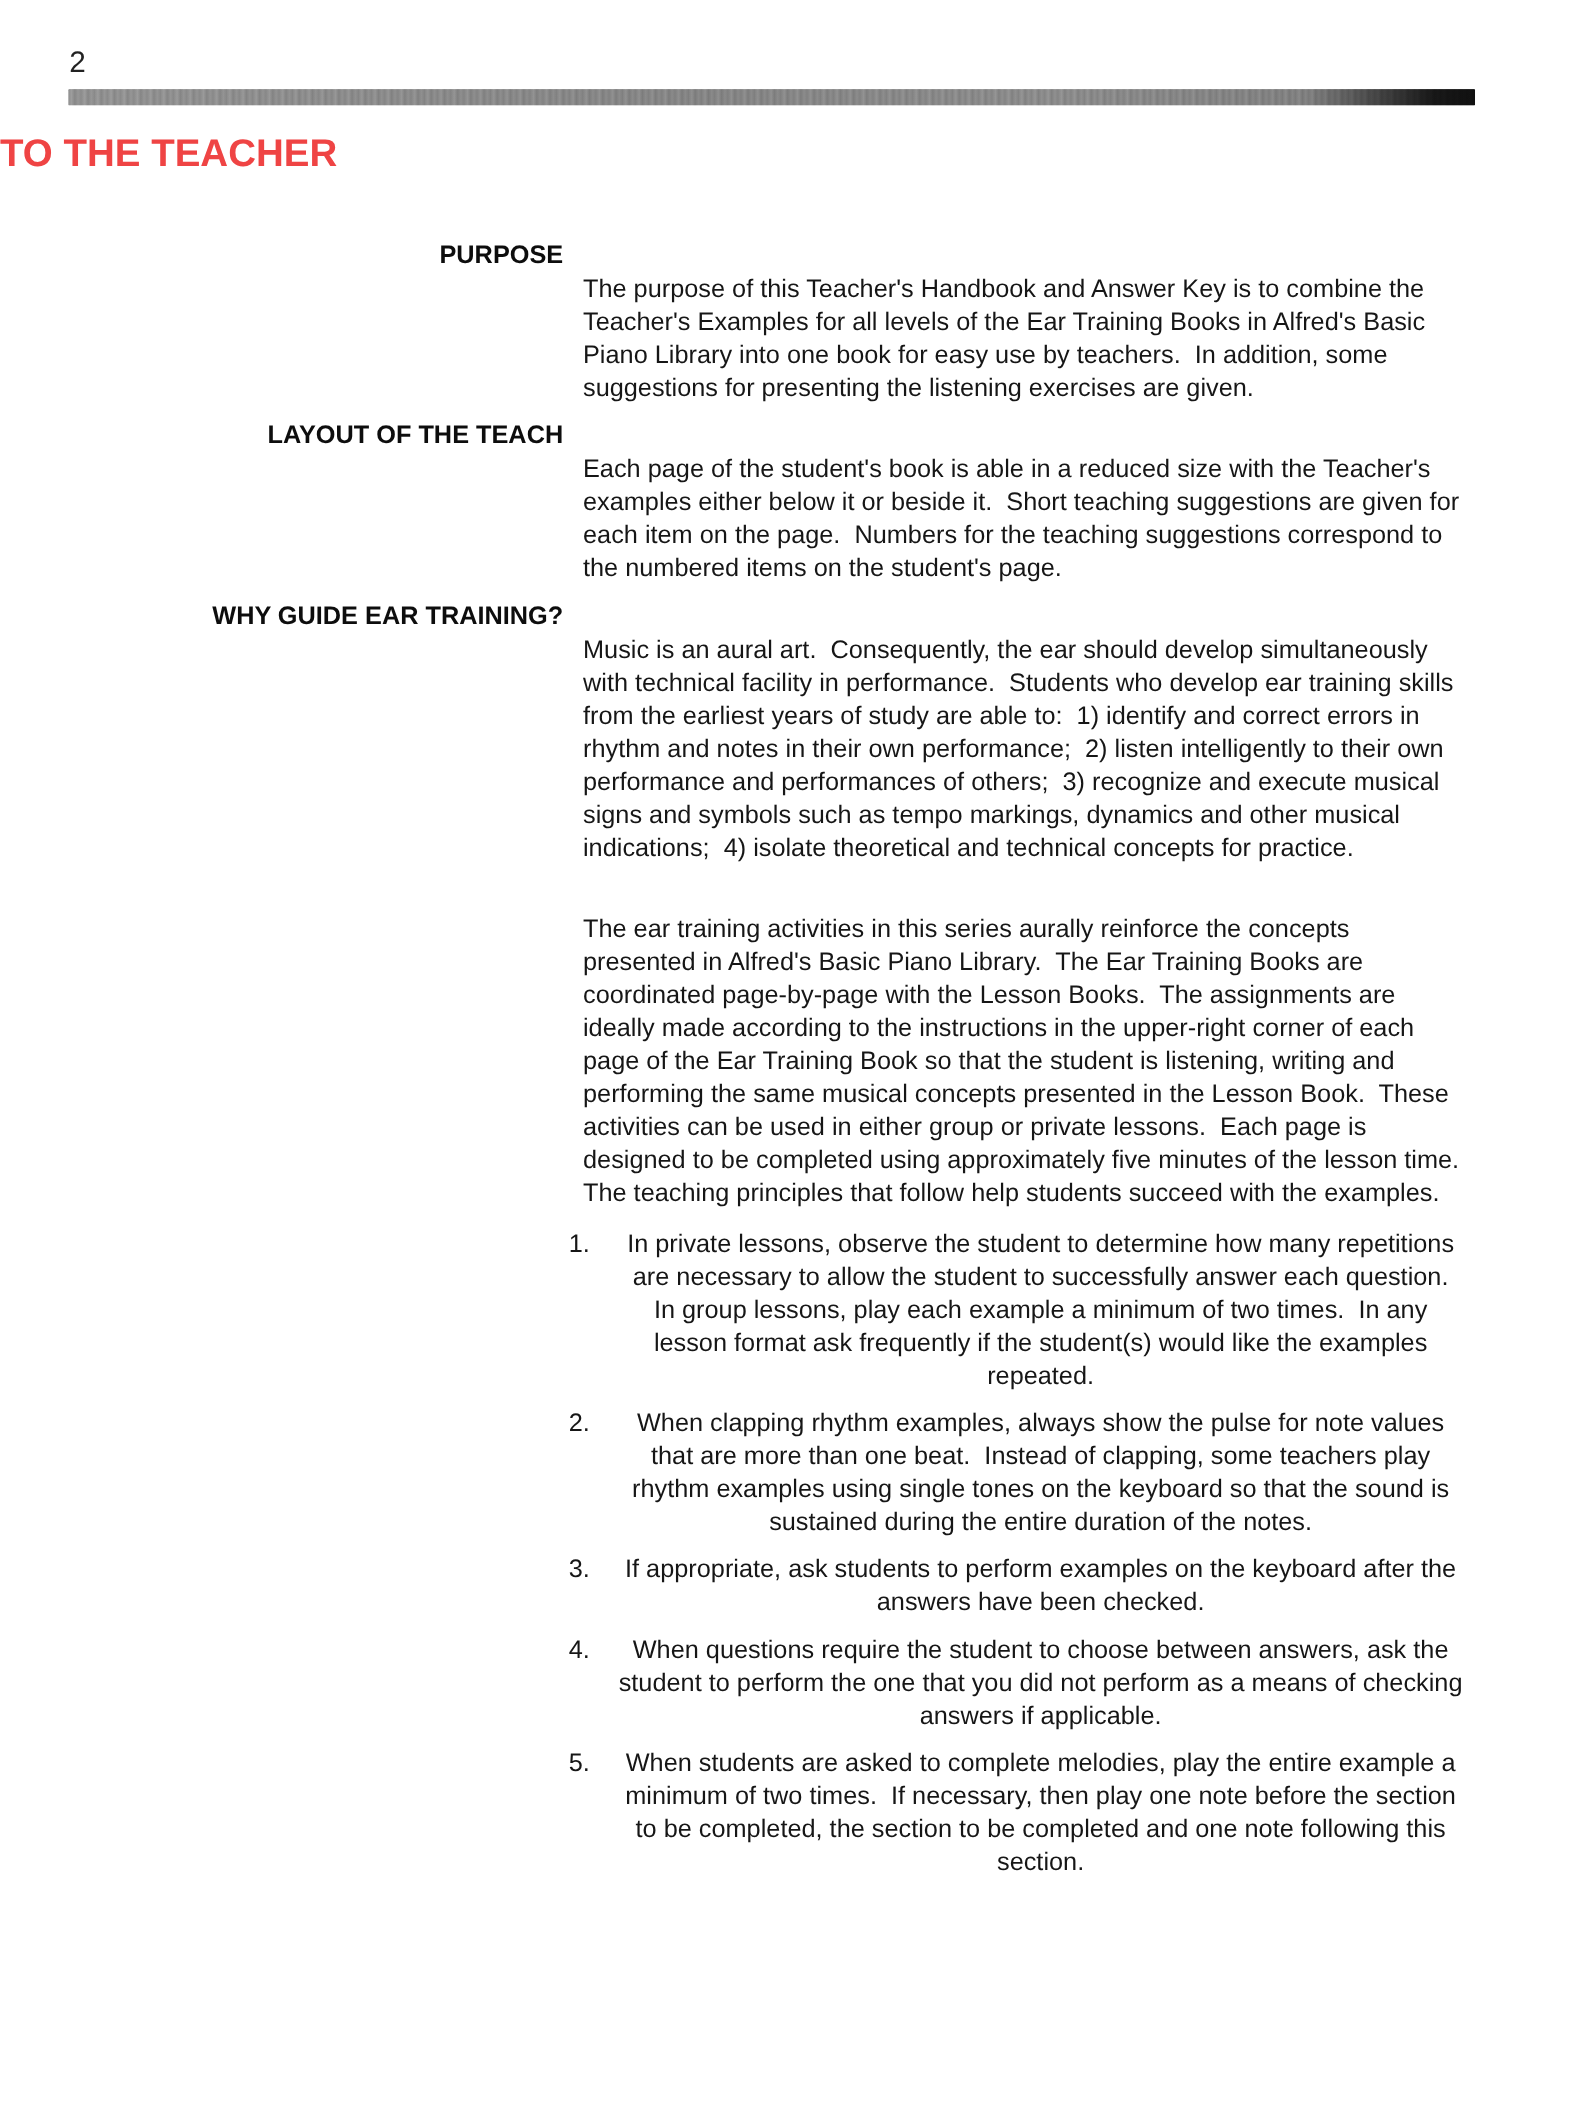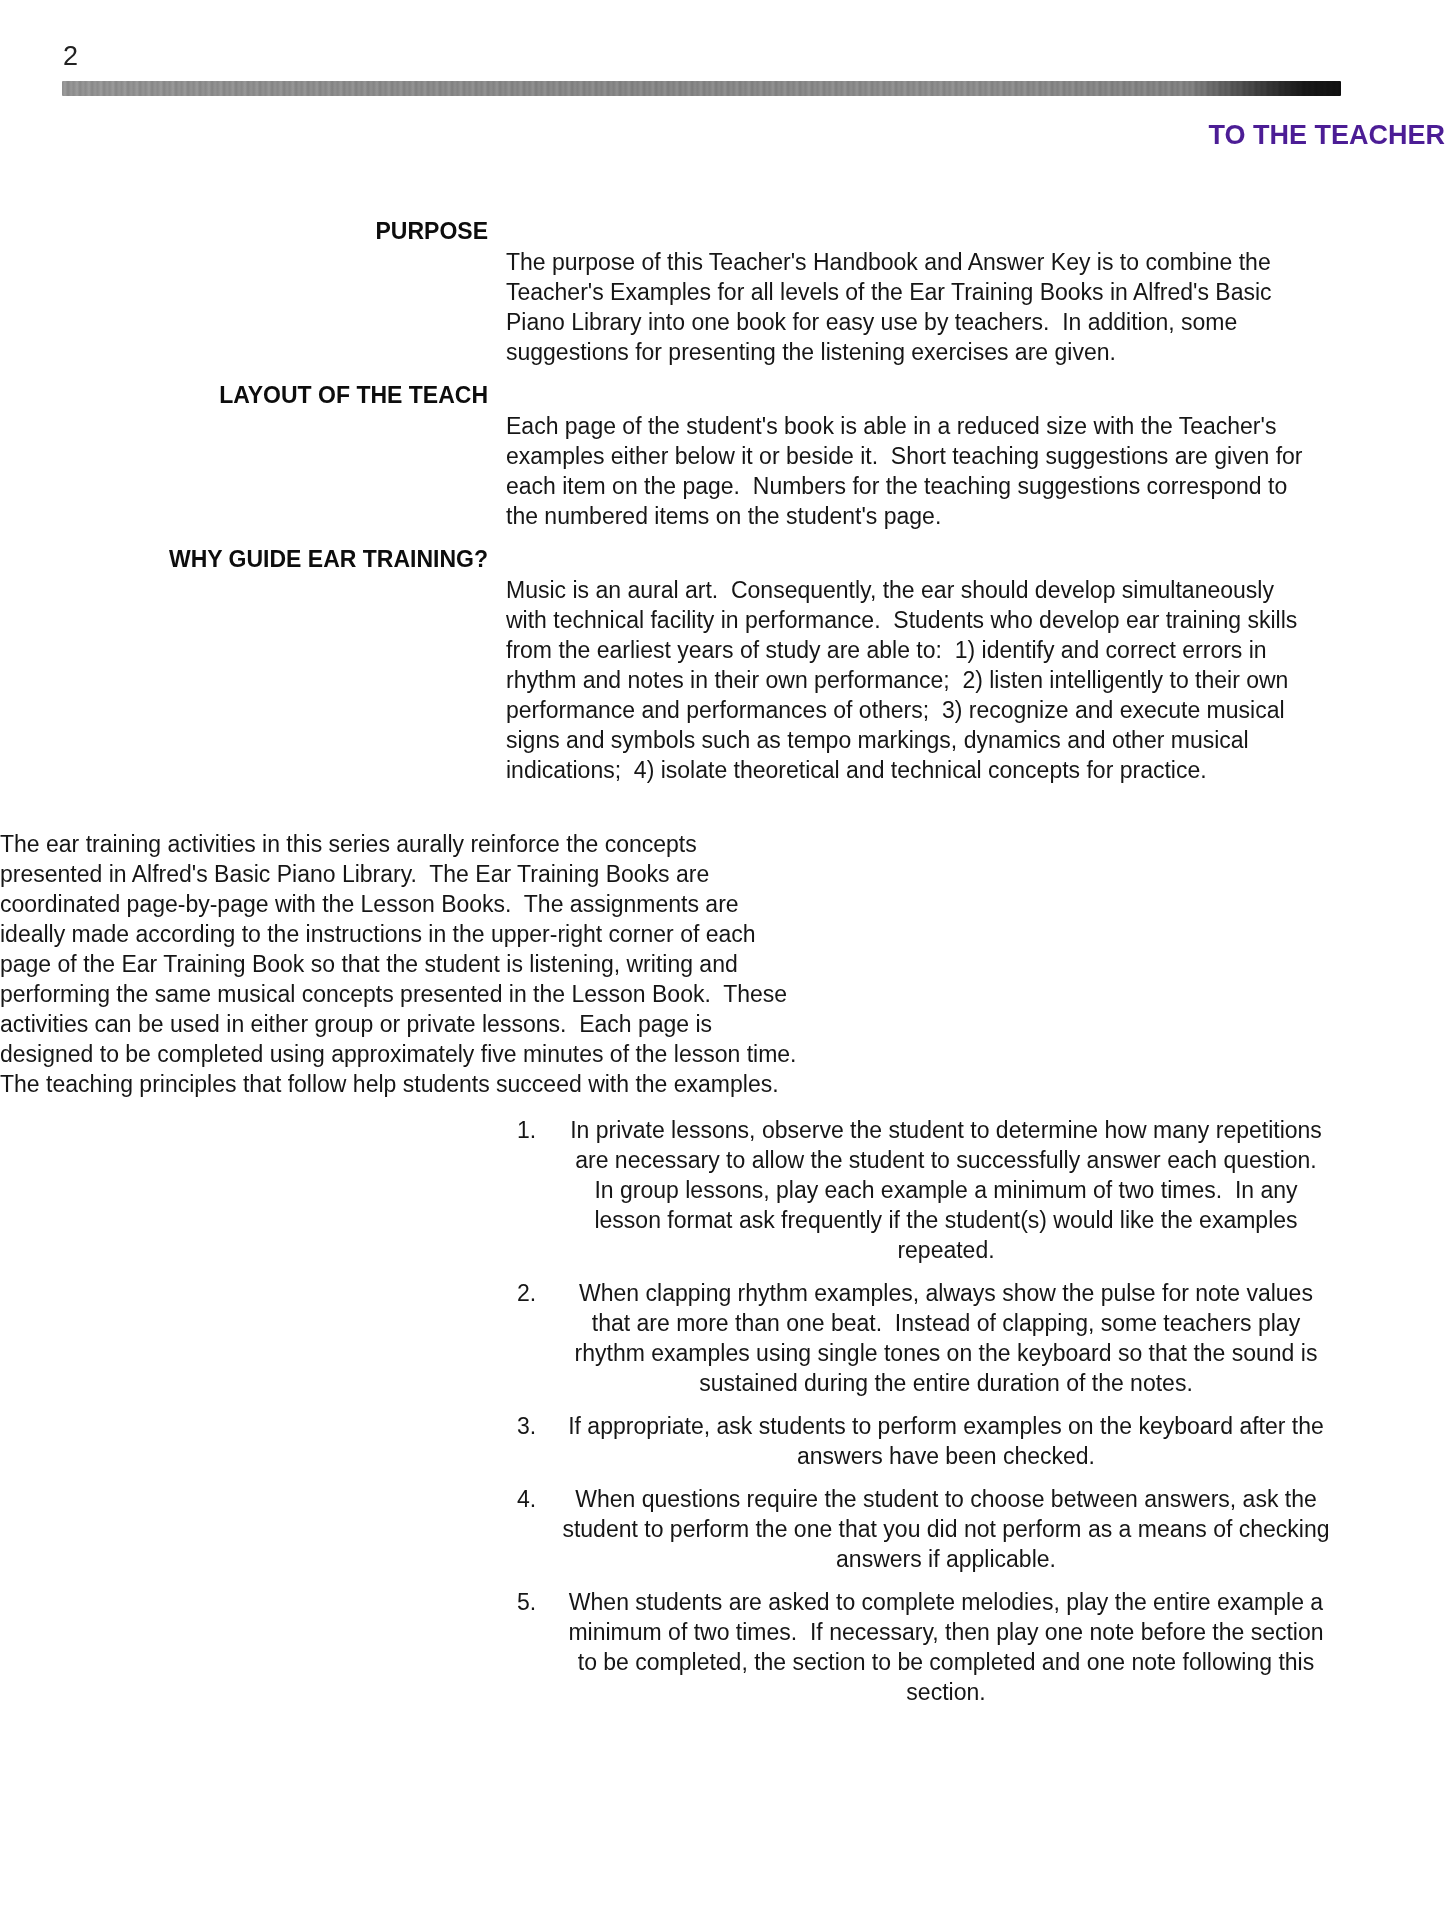--- a/index.html
+++ b/index.html
@@ -34,36 +34,37 @@
       linear-gradient(to right,
         #9d9d9d 0%, #8f8f8f 45%, #969696 70%,
         #8a8a8a 88%, #4a4a4a 93%, #1a1a1a 97%, #111111 100%);
     border-radius: 1px;
   }
   .page-title {
     position: absolute;
     left: 0;
     top: 120px;
     width: 100%;
-    text-align: right;
-    font-size: 27px;
+    text-align: left;
+    font-size: 35px;
     font-weight: 700;
     letter-spacing: 0px;
-    color: #4c1d95;
+    color: #ef4444;
   }
   .content {
     position: absolute;
     left: 0;
     top: 216px;
     width: 1360px;
   }
   .section-row {
     display: flex;
     align-items: flex-start;
     margin-bottom: 13px;
+    justify-content: flex-end;
   }
   .label-cell {
     width: 506px;
     box-sizing: border-box;
     padding-right: 18px;
     text-align: right;
     font-weight: 700;
     font-size: 23px;
     line-height: 30px;
     color: #0d0d0d;

